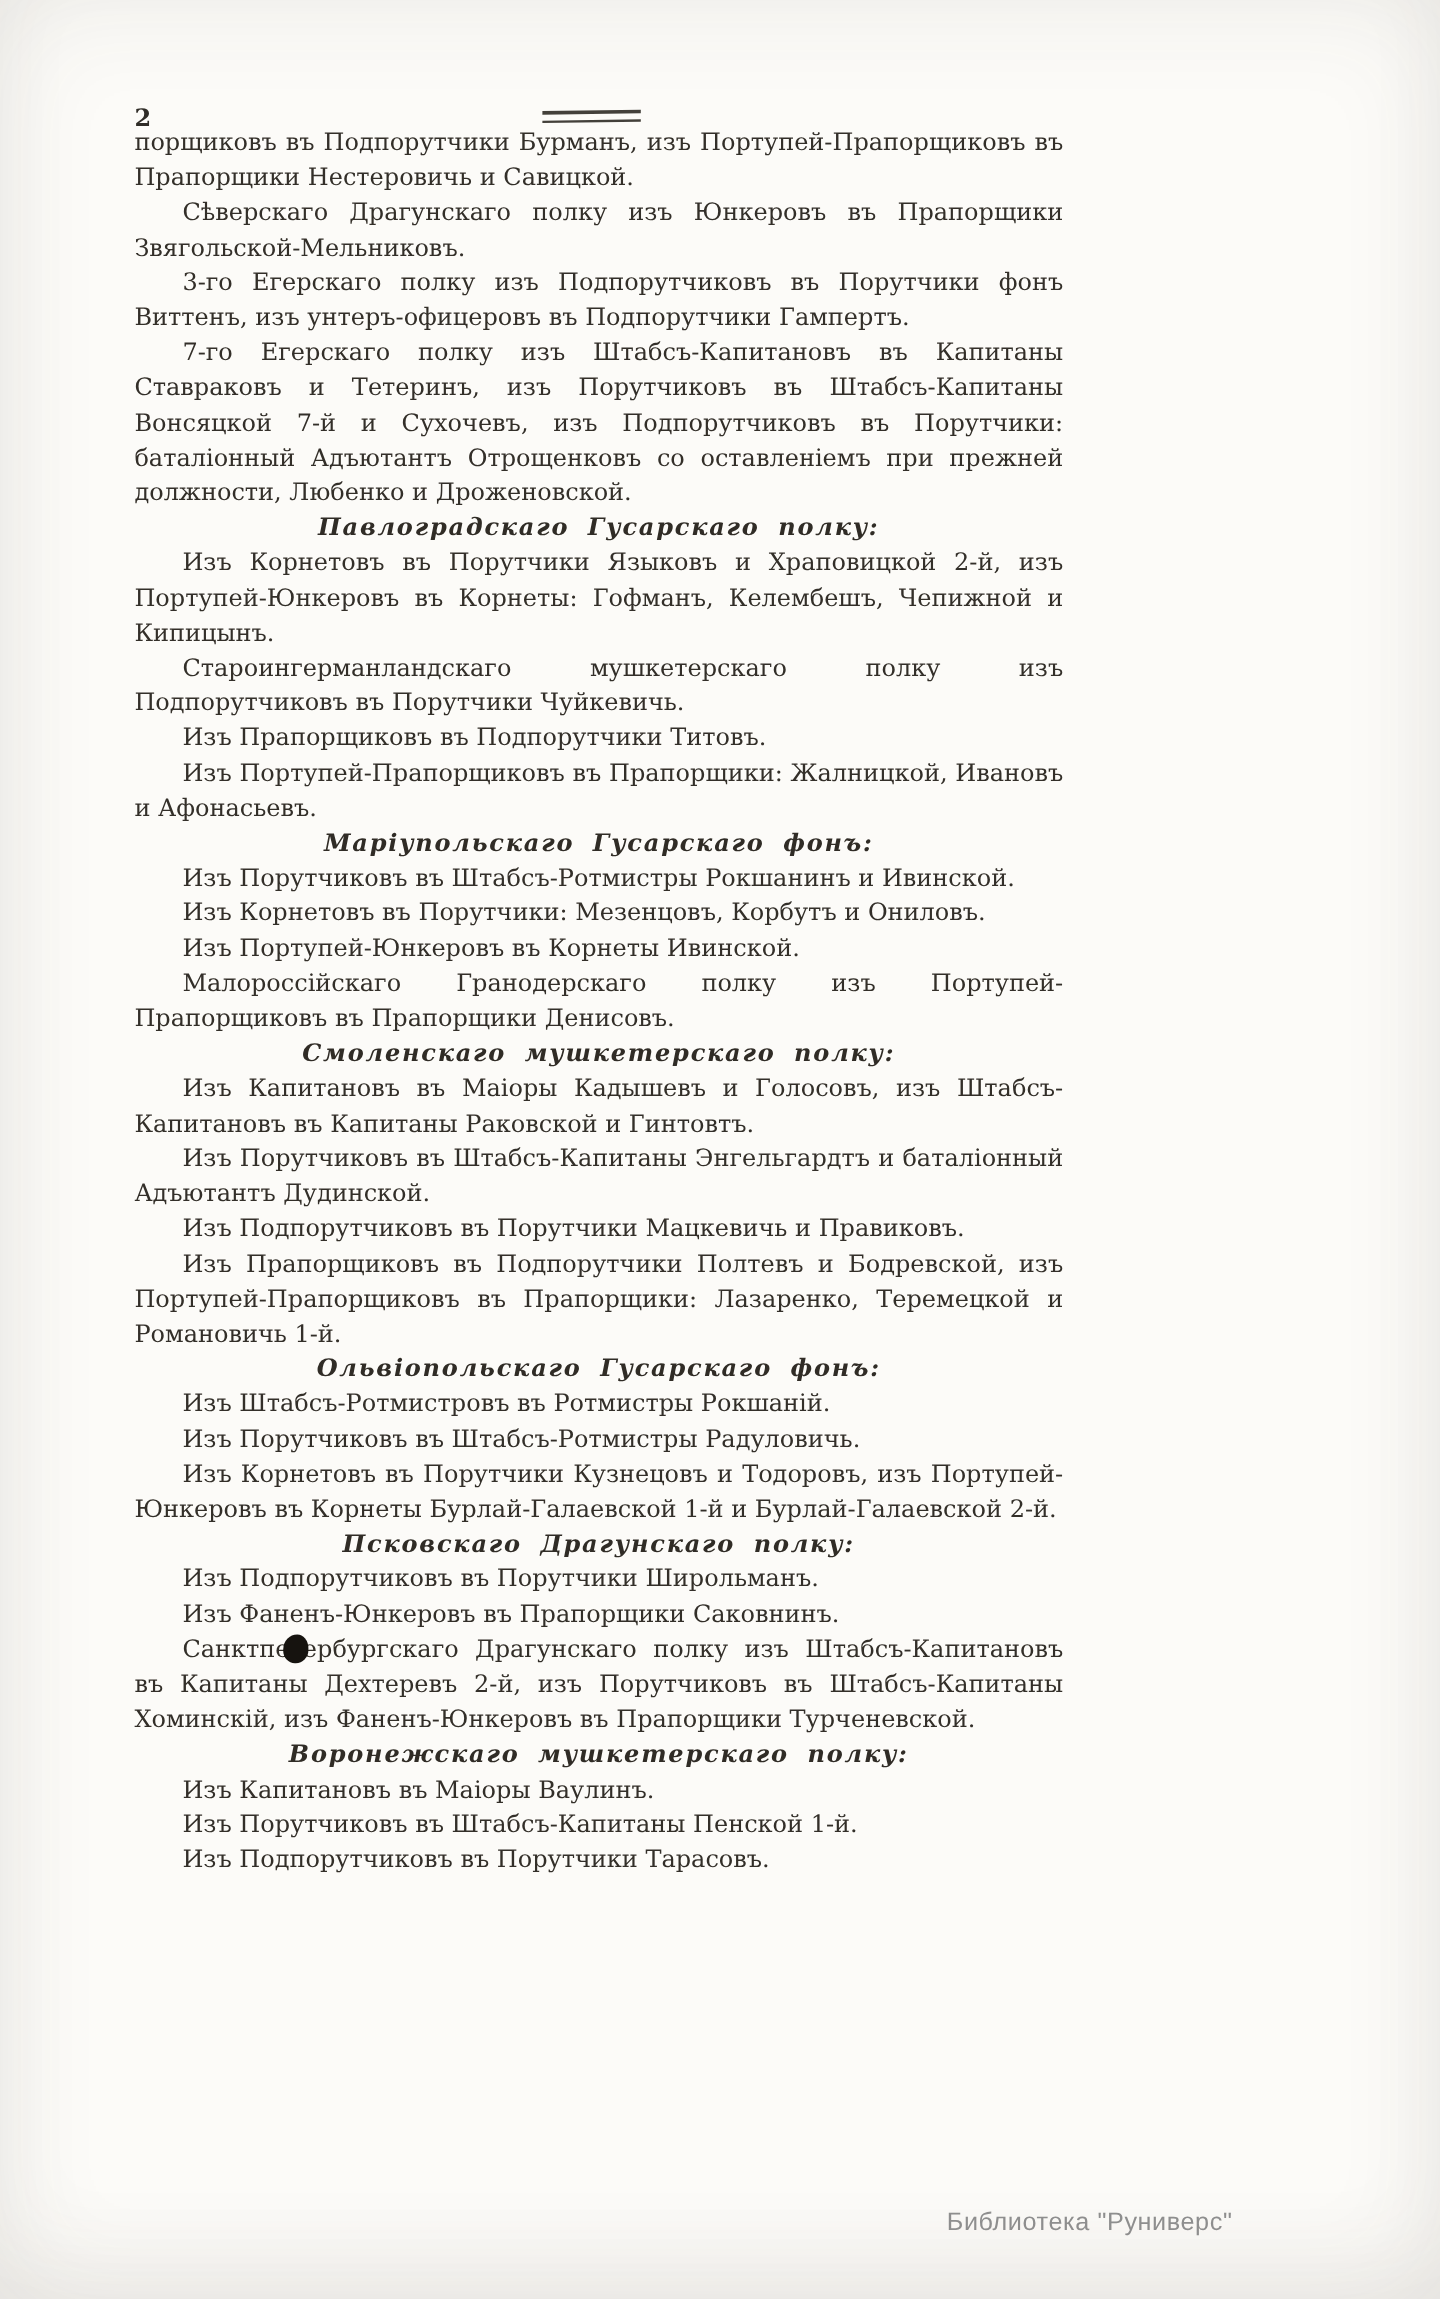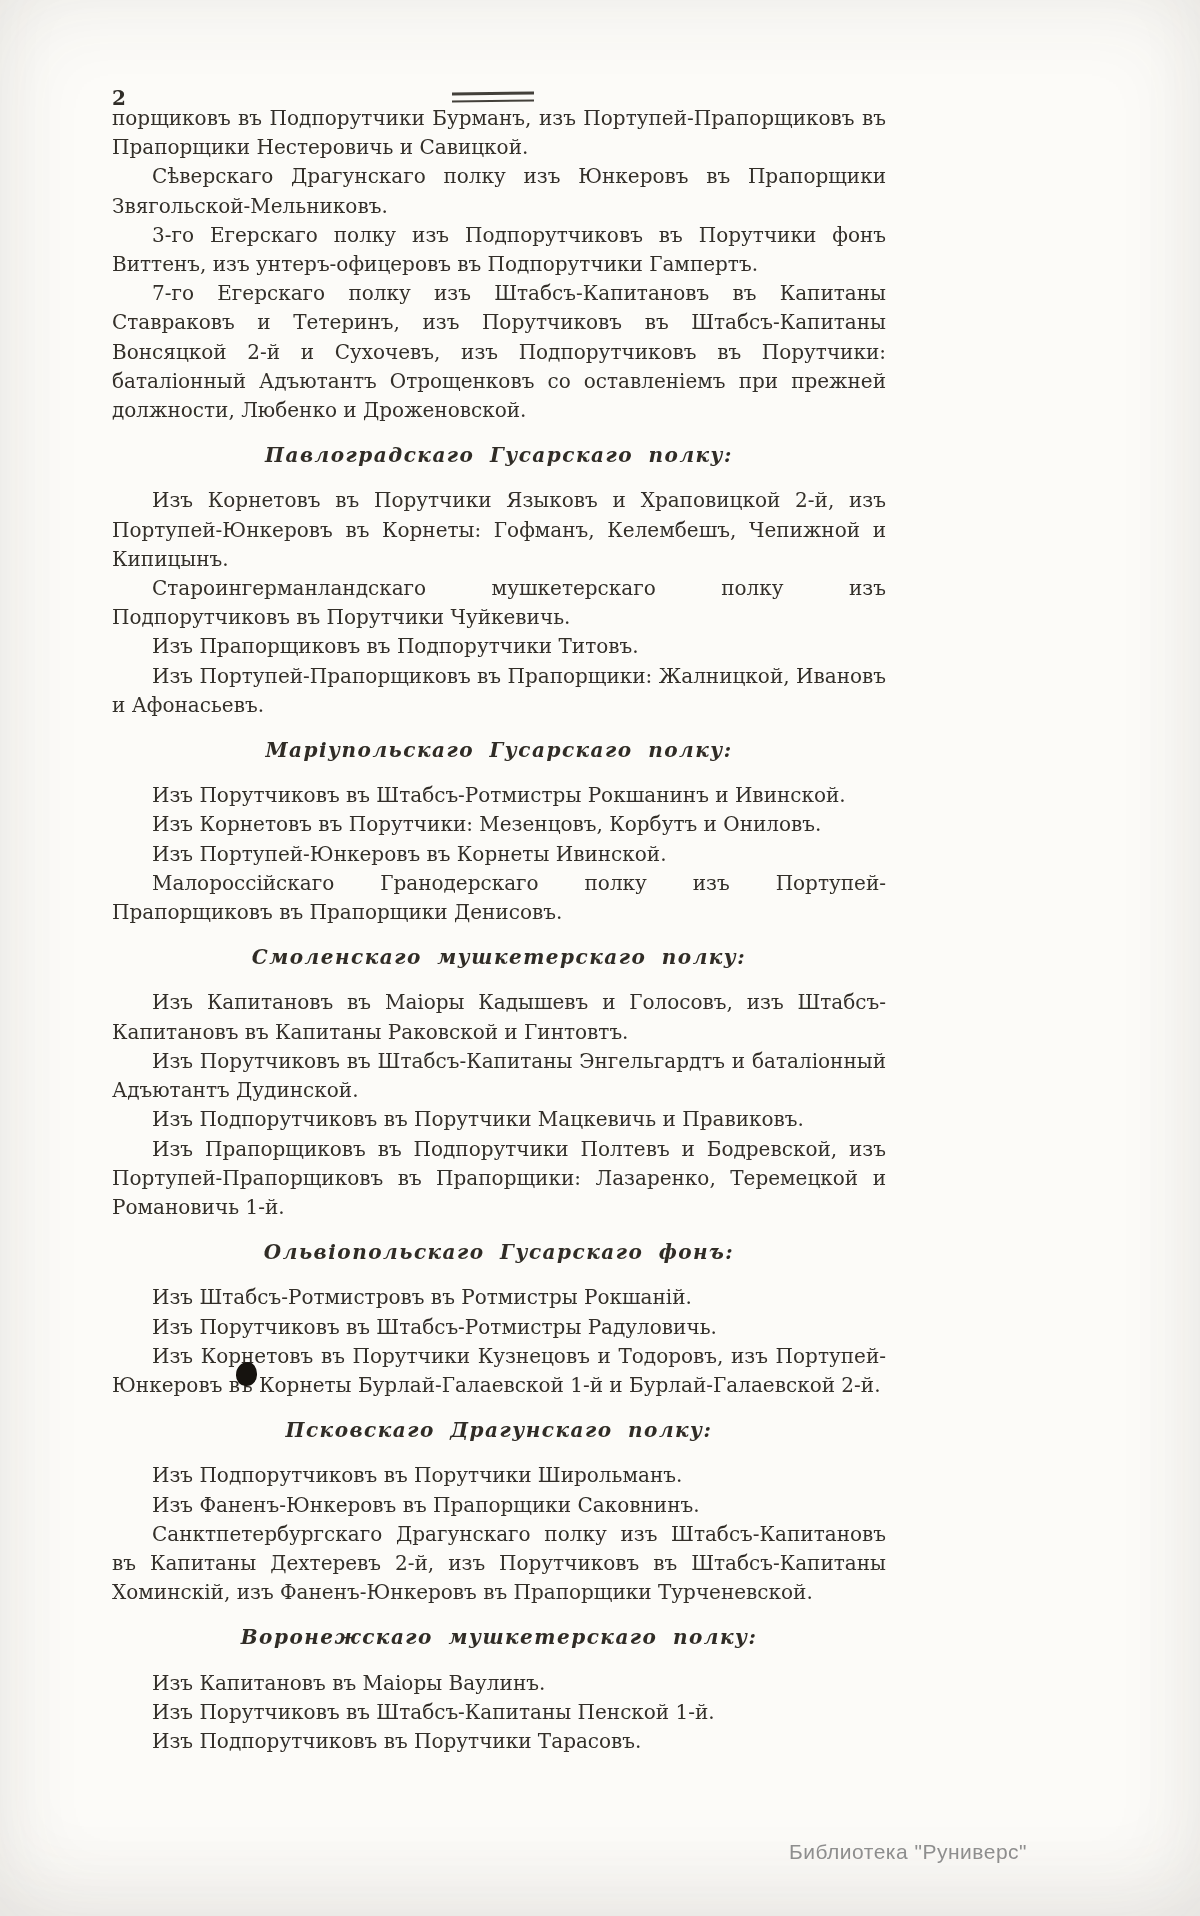--- a/index.html
+++ b/index.html
@@ -46,21 +46,21 @@
     text-align: justify;
   }
   .para {
     margin: 0;
     text-indent: 0;
   }
   .para.indent {
     text-indent: 40px;
   }
   .heading {
-    margin: 16px;
+    margin: 0;
     text-align: center;
     font-style: italic;
     font-weight: bold;
     letter-spacing: 1.5px;
     word-spacing: 7px;
     color: #302c26;
   }
   .ink-blot {
     position: absolute;
     left: 236px;
@@ -83,27 +83,27 @@
 </head>
 <body>
 
 <div class="page">
   <div class="page-number">2</div>
   <div class="ornament"></div>
   <div class="text-block">
       <p class="para">порщиковъ въ Подпорутчики Бурманъ, изъ Портупей-Прапорщиковъ въ Прапорщики Нестеровичь и Савицкой.</p>
       <p class="para indent">Сѣверскаго Драгунскаго полку изъ Юнкеровъ въ Прапорщики Звягольской-Мельниковъ.</p>
       <p class="para indent">3-го Егерскаго полку изъ Подпорутчиковъ въ Порутчики фонъ Виттенъ, изъ унтеръ-офицеровъ въ Подпорутчики Гампертъ.</p>
-      <p class="para indent">7-го Егерскаго полку изъ Штабсъ-Капитановъ въ Капитаны Ставраковъ и Тетеринъ, изъ Порутчиковъ въ Штабсъ-Капитаны Вонсяцкой 2-й и Сухочевъ, изъ Подпорутчиковъ въ Порутчики: баталіонный Адъютантъ Отрощенковъ со оставленіемъ при прежней должности, Любенко и Дроженовской.</p>
+      <p class="para indent">7-го Егерскаго полку изъ Штабсъ-Капитановъ въ Капитаны Ставраковъ и Тетеринъ, изъ Порутчиковъ въ Штабсъ-Капитаны Вонсяцкой 7-й и Сухочевъ, изъ Подпорутчиковъ въ Порутчики: баталіонный Адъютантъ Отрощенковъ со оставленіемъ при прежней должности, Любенко и Дроженовской.</p>
       <p class="heading">Павлоградскаго Гусарскаго полку:</p>
       <p class="para indent">Изъ Корнетовъ въ Порутчики Языковъ и Храповицкой 2-й, изъ Портупей-Юнкеровъ въ Корнеты: Гофманъ, Келембешъ, Чепижной и Кипицынъ.</p>
       <p class="para indent">Староингерманландскаго мушкетерскаго полку изъ Подпорутчиковъ въ Порутчики Чуйкевичь.</p>
       <p class="para indent">Изъ Прапорщиковъ въ Подпорутчики Титовъ.</p>
       <p class="para indent">Изъ Портупей-Прапорщиковъ въ Прапорщики: Жалницкой, Ивановъ и Афонасьевъ.</p>
-      <p class="heading">Маріупольскаго Гусарскаго полку:</p>
+      <p class="heading">Маріупольскаго Гусарскаго фонъ:</p>
       <p class="para indent">Изъ Порутчиковъ въ Штабсъ-Ротмистры Рокшанинъ и Ивинской.</p>
       <p class="para indent">Изъ Корнетовъ въ Порутчики: Мезенцовъ, Корбутъ и Ониловъ.</p>
       <p class="para indent">Изъ Портупей-Юнкеровъ въ Корнеты Ивинской.</p>
       <p class="para indent">Малороссійскаго Гранодерскаго полку изъ Портупей-Прапорщиковъ въ Прапорщики Денисовъ.</p>
       <p class="heading">Смоленскаго мушкетерскаго полку:</p>
       <p class="para indent">Изъ Капитановъ въ Маіоры Кадышевъ и Голосовъ, изъ Штабсъ-Капитановъ въ Капитаны Раковской и Гинтовтъ.</p>
       <p class="para indent">Изъ Порутчиковъ въ Штабсъ-Капитаны Энгельгардтъ и баталіонный Адъютантъ Дудинской.</p>
       <p class="para indent">Изъ Подпорутчиковъ въ Порутчики Мацкевичь и Правиковъ.</p>
       <p class="para indent">Изъ Прапорщиковъ въ Подпорутчики Полтевъ и Бодревской, изъ Портупей-Прапорщиковъ въ Прапорщики: Лазаренко, Теремецкой и Романовичь 1-й.</p>
       <p class="heading">Ольвіопольскаго Гусарскаго фонъ:</p>

